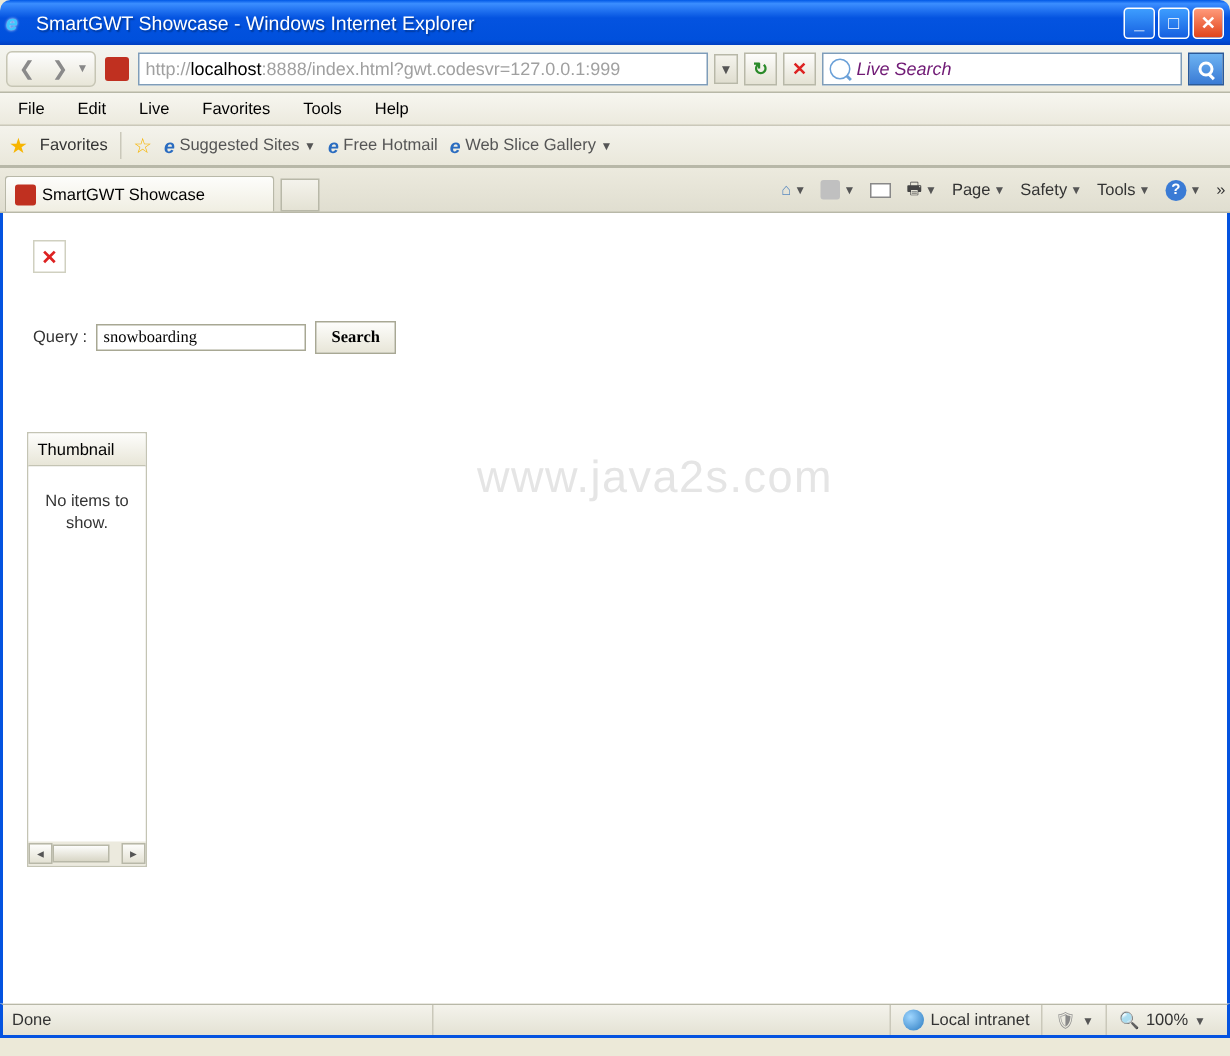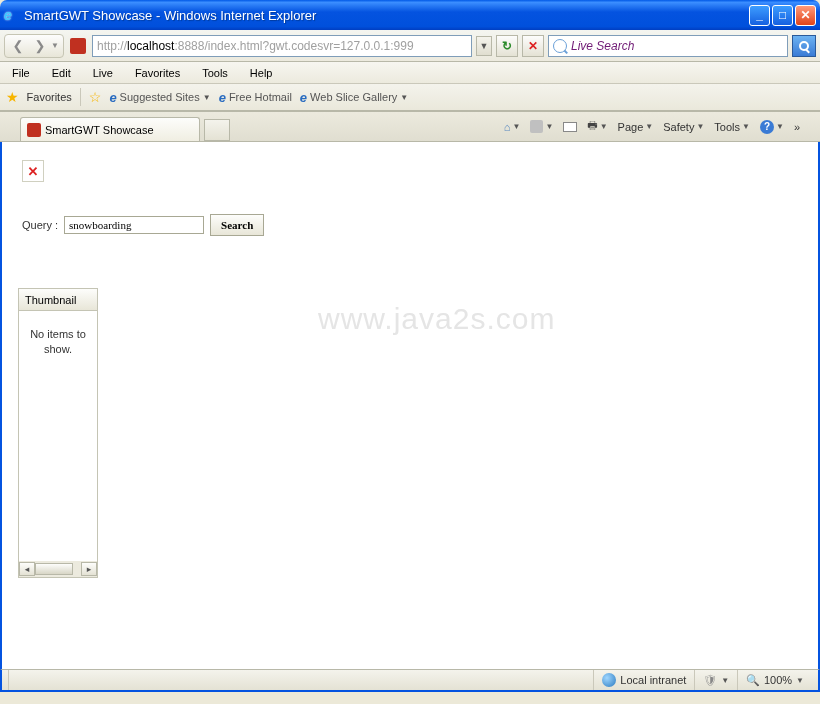--- a/index.html
+++ b/index.html
@@ -106,21 +106,21 @@
 .favbar .star { color:#f7b500; font-size:14px; }
 .favbar .sep { width:1px; height:18px; background:#cac8ba; }
 .favbar .link { display:flex; align-items:center; gap:3px; color:#555; }
 .favbar .eicon { color:#2a6cc0; font-style:italic; font-weight:bold; font-size:13px;}
 .favbar .dd{ font-size:8px; color:#555;}
 
 
 .tabbar {
   height: 30px; background: linear-gradient(to bottom, #eceade, #e0ded0);
   border-bottom: 1px solid #b8b8a8;
-  display:flex; align-items:center; padding: 0 20px;
+  display:flex; align-items:center; padding: 0 3px;
 }
 .tab {
   height: 24px; background: linear-gradient(to bottom,#fdfdfb,#f0eee2);
   border:1px solid #b8b8a8; border-bottom:none;
   border-top-left-radius:3px; border-top-right-radius:3px;
   display:flex; align-items:center; padding:0 10px 0 6px; gap:4px;
   font-size:11px; margin-top:5px;
   min-width: 180px;
 }
 .tab .ticon{ width:14px;height:14px;background:#c03020;border-radius:2px;}
@@ -302,20 +302,21 @@
       <div class="thumb"></div>
       <div class="track"></div>
       <div class="arr">▸</div>
     </div>
   </div>
 
   <div class="watermark">www.java2s.com</div>
 </div>
 
 <div class="statusbar">
+  <div class="left">Done</div>
   <div class="mid sec"></div>
   <div class="sec">
     <span class="zone-ico"></span>
     <span>Local intranet</span>
   </div>
   <div class="sec">
     <span class="shield-ico">🛡</span>
     <span class="dd">▼</span>
   </div>
   <div class="sec zoom">

